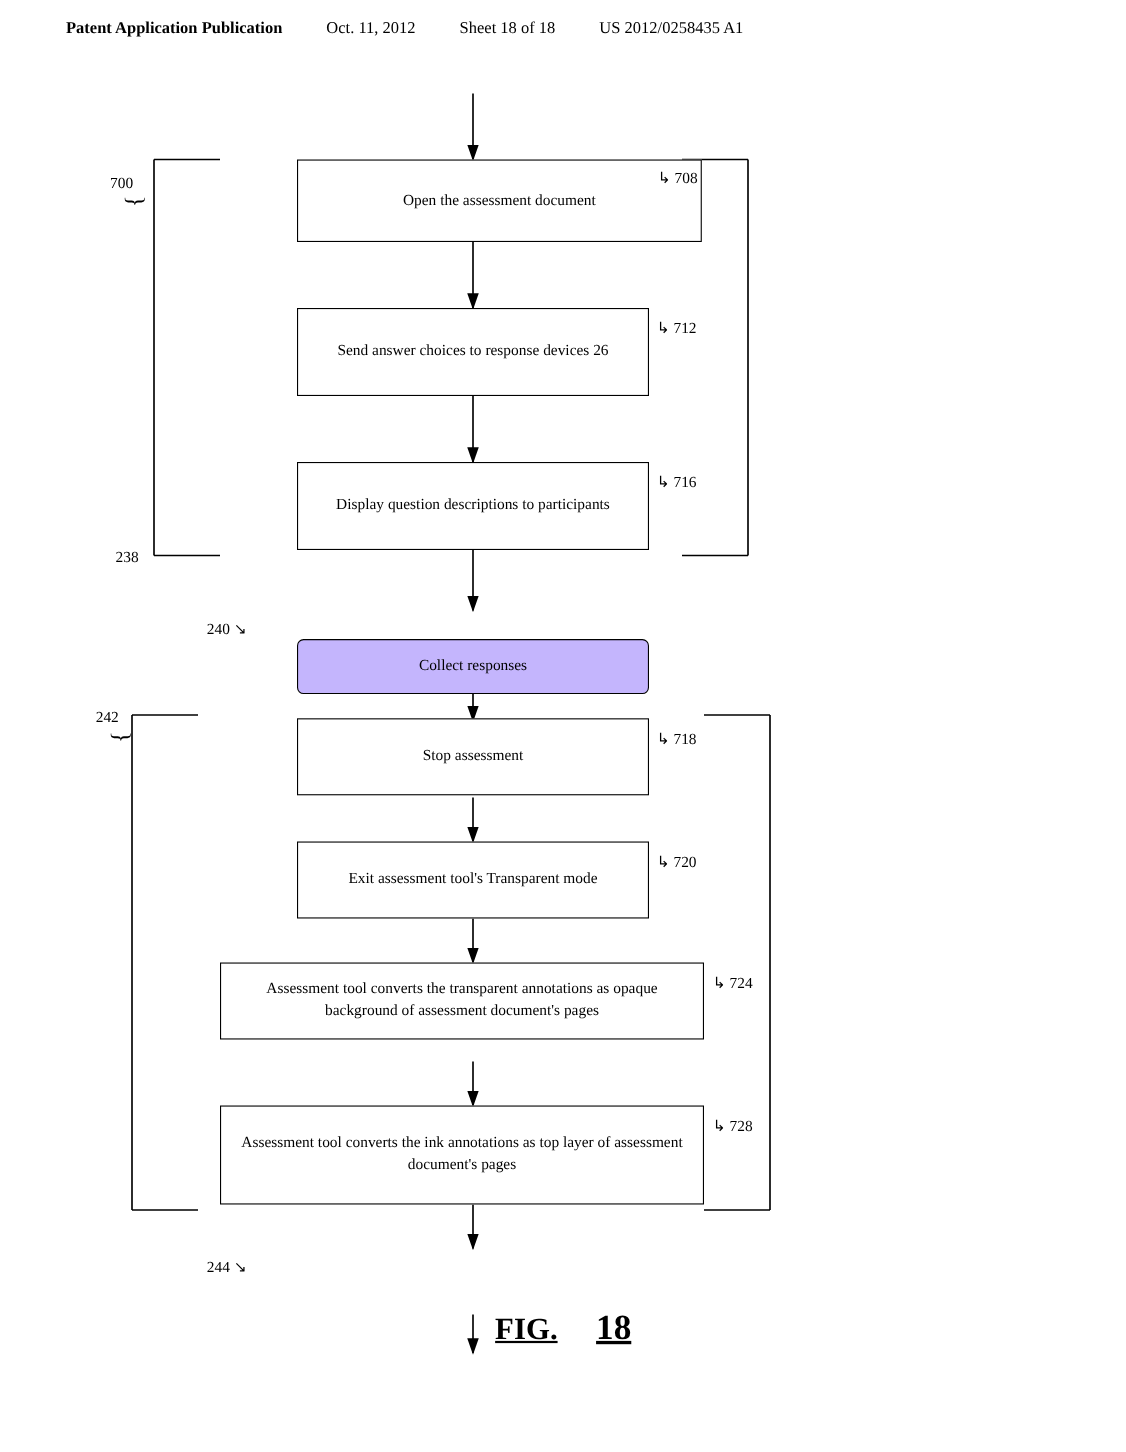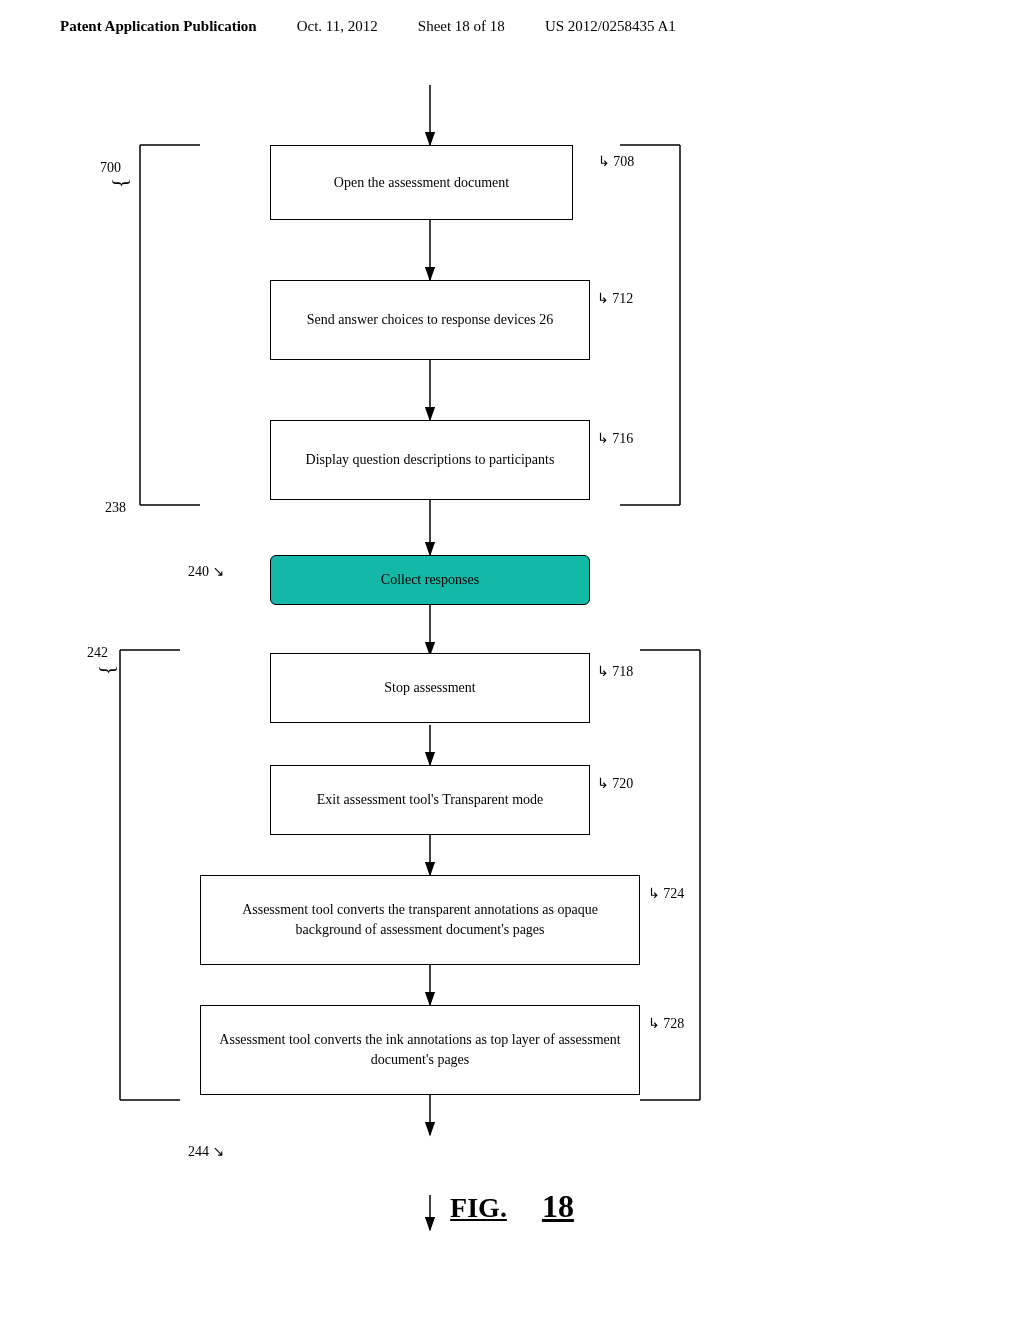--- a/index.html
+++ b/index.html
@@ -78,28 +78,29 @@
     .fig-caption .fig-label {
       font-size: 28px;
       font-weight: bold;
     }
 
     
     .flow-box-rounded {
       position: absolute;
       border: 1.5px solid #000;
       border-radius: 6px;
-      background: #14b8a6;
+      background: #c4b5fd;
       text-align: center;
       display: flex;
       align-items: center;
       justify-content: center;
       font-size: 14px;
       line-height: 1.4;
       padding: 8px 12px;
+      margin-top: 26px;
     }
   </style>
 </head>
 <body>
 
 <div class="header">
   <span class="header-title">Patent Application Publication</span>
   <span class="header-date">Oct. 11, 2012</span>
   <span class="header-sheet">Sheet 18 of 18</span>
   <span class="header-patent">US 2012/0258435 A1</span>
@@ -150,21 +151,21 @@
     <line x1="700" y1="605" x2="700" y2="1055" stroke="#000" stroke-width="1.5"></line>
     <line x1="700" y1="605" x2="640" y2="605" stroke="#000" stroke-width="1.5"></line>
     <line x1="700" y1="1055" x2="640" y2="1055" stroke="#000" stroke-width="1.5"></line>
 
   </svg>
 
   <div class="label" style="left:100px; top:115px;">700</div>
 
   <div style="position:absolute; left:118px; top:125px; font-size:22px; transform:rotate(90deg);">}</div>
 
-  <div class="flow-box" style="left:270px; top:100px; width:303px; height:75px;">
+  <div class="flow-box" style="left:270px; top:100px; width:368px; height:75px;">
     <span>Open the assessment document</span>
   </div>
   <div class="label" style="left:598px; top:108px;">
     ↳ <span>708</span>
   </div>
 
   <div class="flow-box" style="left:270px; top:235px; width:320px; height:80px;">
     <span>Send answer choices to response devices 26</span>
   </div>
   <div class="label" style="left:597px; top:245px;">
@@ -199,21 +200,21 @@
     ↳ <span>718</span>
   </div>
 
   <div class="flow-box" style="left:270px; top:720px; width:320px; height:70px;">
     <span>Exit assessment tool's Transparent mode</span>
   </div>
   <div class="label" style="left:597px; top:730px;">
     ↳ <span>720</span>
   </div>
 
-  <div class="flow-box" style="left:200px; top:830px; width:440px; height:90px;">
+  <div class="flow-box" style="left:200px; top:830px; width:440px; height:70px;">
     <span>Assessment tool converts the transparent annotations as opaque background of assessment document's pages</span>
   </div>
   <div class="label" style="left:648px; top:840px;">
     ↳ <span>724</span>
   </div>
 
   <div class="flow-box" style="left:200px; top:960px; width:440px; height:90px;">
     <span>Assessment tool converts the ink annotations as top layer of assessment document's pages</span>
   </div>
   <div class="label" style="left:648px; top:970px;">

